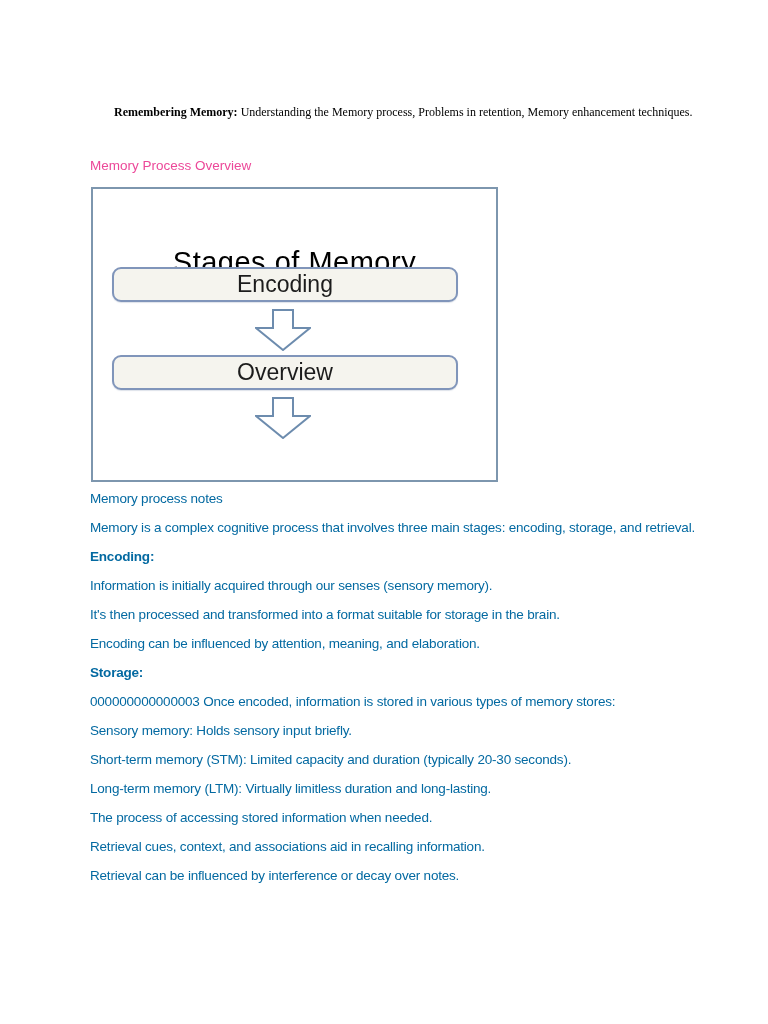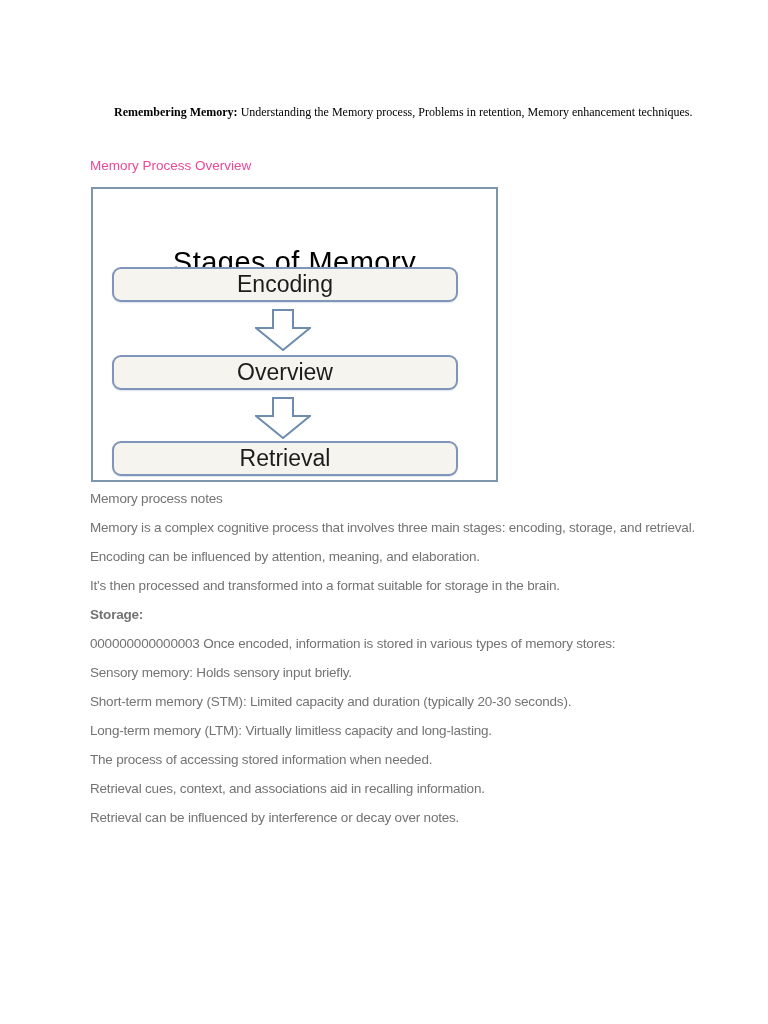--- a/index.html
+++ b/index.html
@@ -94,21 +94,21 @@
     position: absolute;
     left: 90px;
     top: 492px;
     width: 648px;
   }
   .notes p {
     margin: 0 0 14.5px 0;
     font-size: 13.5px;
     line-height: 14.5px;
     letter-spacing: -0.2px;
-    color: #737373;
+    color: #0369a1;
   }
   .notes p.bold { font-weight: bold; }
 </style>
 </head>
 <body>
 
 <p class="doc-heading"><span class="bold">Remembering Memory:</span> <span>Understanding the Memory process, Problems in retention, Memory enhancement techniques.</span></p>
 
 <div class="overview-label">Memory Process Overview</div>
 
@@ -124,31 +124,30 @@
   </svg>
 
   <div class="stage-box stage-storage">
     <span>Overview</span>
   </div>
 
   <svg class="arrow arrow-2" viewBox="0 0 56 42">
     <path d="M18 1 H38 V19 H55 L28 41 L1 19 H18 Z" fill="#ffffff" stroke="var(--arrow-stroke, #6d8cae)" stroke-width="2" stroke-linejoin="miter"></path>
   </svg>
 
-  <div class="stage-box stage-retrieval">
-    <span>Retrieval</span>
-  </div>
 </div>
 
 <div class="notes">
   <p>Memory process notes</p>
   <p>Memory is a complex cognitive process that involves three main stages: encoding, storage, and retrieval.</p>
+  <p class="bold">Encoding:</p>
+  <p>Information is initially acquired through our senses (sensory memory).</p>
+  <p>It's then processed and transformed into a format suitable for storage in the brain.</p>
   <p>Encoding can be influenced by attention, meaning, and elaboration.</p>
-  <p>It's then processed and transformed into a format suitable for storage in the brain.</p>
   <p class="bold">Storage:</p>
   <p>000000000000003 Once encoded, information is stored in various types of memory stores:</p>
   <p>Sensory memory: Holds sensory input briefly.</p>
   <p>Short-term memory (STM): Limited capacity and duration (typically 20-30 seconds).</p>
-  <p>Long-term memory (LTM): Virtually limitless capacity and long-lasting.</p>
+  <p>Long-term memory (LTM): Virtually limitless duration and long-lasting.</p>
   <p>The process of accessing stored information when needed.</p>
   <p>Retrieval cues, context, and associations aid in recalling information.</p>
   <p>Retrieval can be influenced by interference or decay over notes.</p>
 </div>
 
 </body></html>

